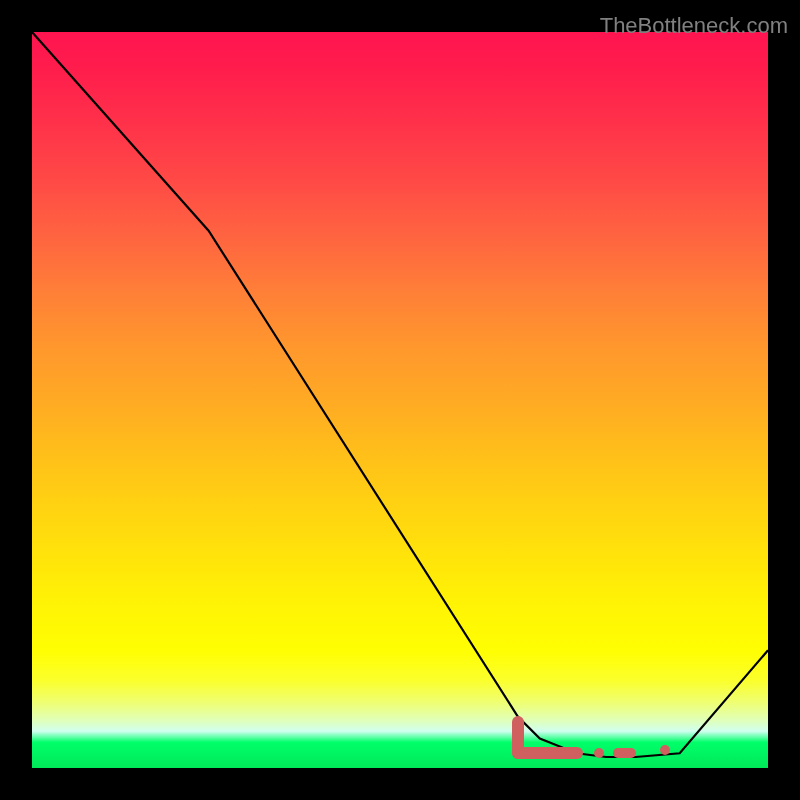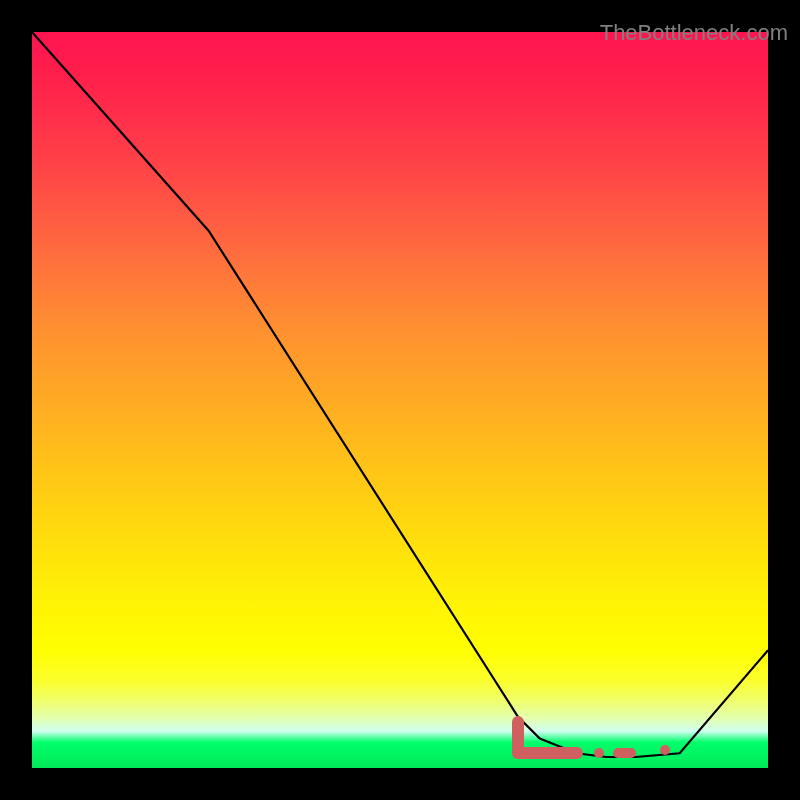--- a/index.html
+++ b/index.html
@@ -1,17 +1,17 @@
 <!DOCTYPE html>
 <html><head>
 <meta charset="utf-8">
 <style>
 * { margin: 0; padding: 0; box-sizing: border-box; }
 body { width: 800px; height: 800px; background: #000; position: relative; font-family: Arial, sans-serif; overflow: hidden; }
-.attribution { position: absolute; top: 20px; right: 12px; color: #808080; font-size: 22px; font-weight: 500; z-index: 10; }
+.attribution { position: absolute; top: 13px; right: 12px; color: #808080; font-size: 22px; font-weight: 500; z-index: 10; }
 .plot-area { position: absolute; left: 32px; top: 32px; width: 736px; height: 736px; }
 .gradient-bg { position: absolute; inset: 0; background: linear-gradient(to bottom,
   #ff1450 0%,
   #ff1d4c 5%,
   #ff304a 12%,
   #ff4946 20%,
   #ff6540 28%,
   #ff7e38 35%,
   #ff952e 42%,
   #ffaa24 50%,

